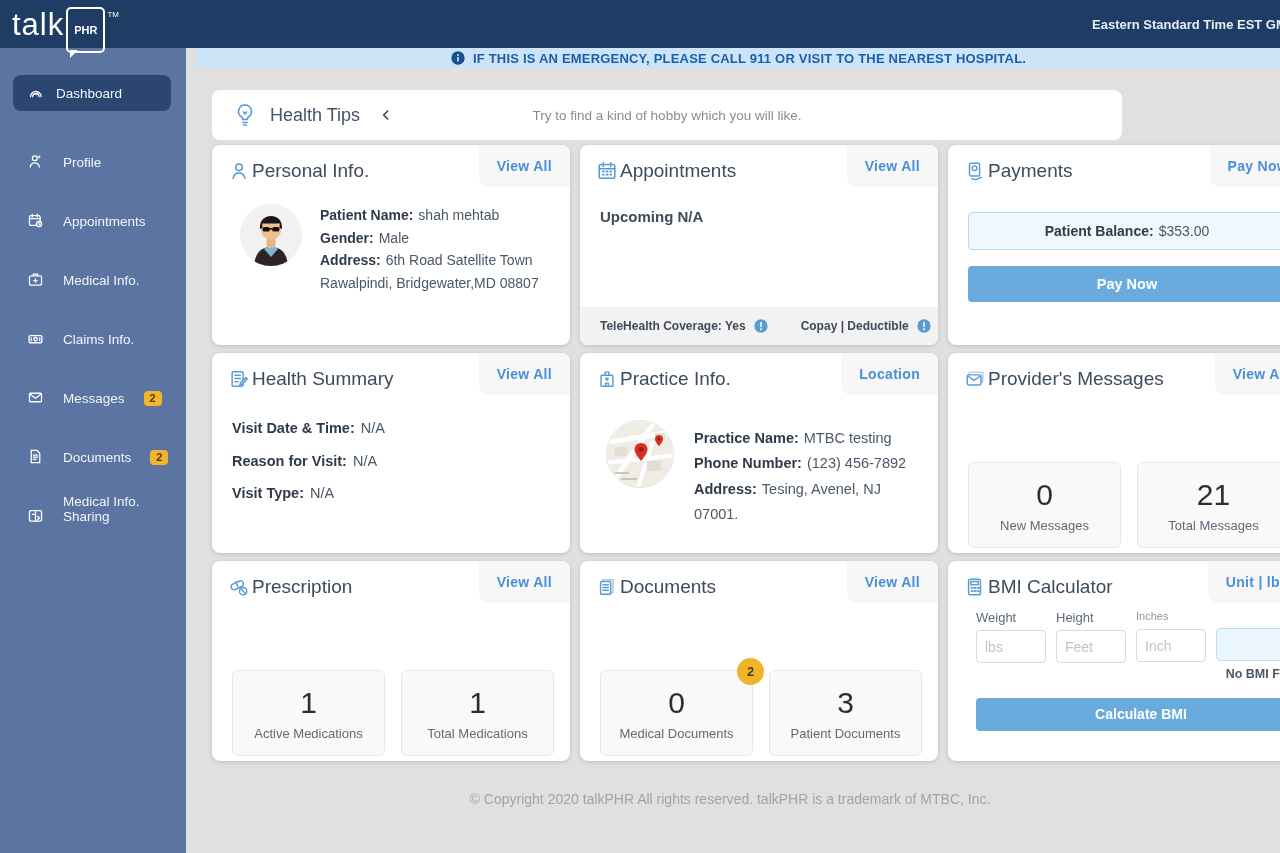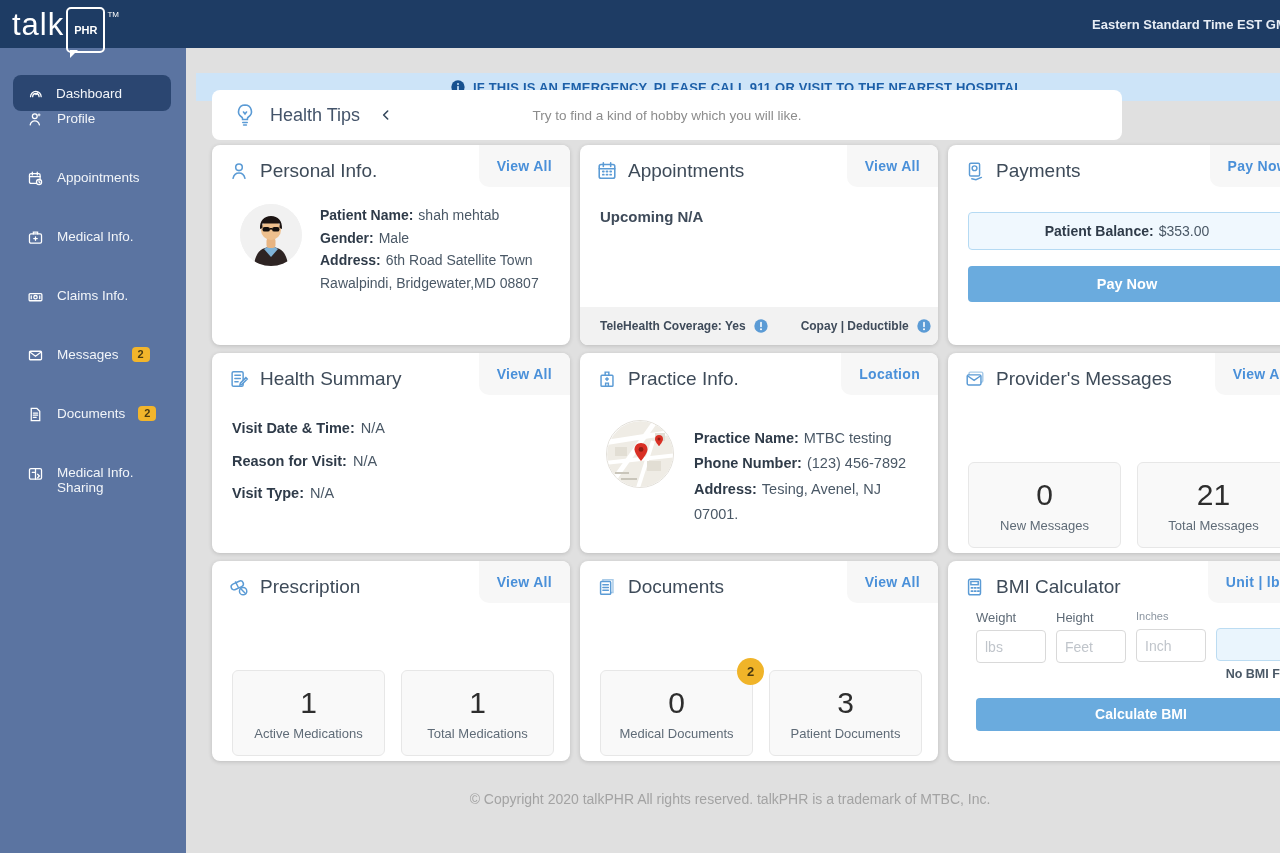--- a/index.html
+++ b/index.html
@@ -11,38 +11,38 @@
   .logo { position:absolute; left:12px; top:2px; display:flex; align-items:flex-start; }
   .logo-talk { font-size:31px; font-weight:400; color:#fff; letter-spacing:1px; line-height:46px; }
   .logo-phr { position:relative; margin:5px 0 0 2px; border:2px solid #fff; border-radius:5px; padding:15px 6px; font-size:11px; font-weight:bold; color:#fff; }
   .logo-phr::after { content:""; position:absolute; left:2px; bottom:-7px; width:0; height:0; border:4px solid transparent; border-top-color:#fff; border-left-color:#fff; }
   .logo-tm { font-size:8px; color:#fff; margin:8px 0 0 2px; }
   .timezone { position:absolute; top:17px; left:1092px; color:#e7edf5; font-size:13px; font-weight:bold; white-space:nowrap; }
 
   
   .sidebar { position:absolute; top:48px; left:0; width:186px; height:805px; background:#5b74a1; z-index:20; }
   .side-active { margin:27px 15px 0 13px; height:36px; background:#2b4671; border-radius:8px; display:flex; align-items:center; gap:12px; padding-left:14px; color:#f2f5f9; font-size:13.5px; }
-  .side-item { display:flex; align-items:flex-start; gap:13px; padding:0 11px 0 27px; height:59px; color:#f2f5f9; font-size:13.5px; cursor:pointer; }
+  .side-item { display:flex; align-items:flex-end; gap:19px; padding:0 11px 0 27px; height:59px; color:#f2f5f9; font-size:13.5px; cursor:pointer; }
   .side-item:first-of-type { margin-top:5px; }
   .badge { background:#f2b52b; color:#4a3a10; font-size:11px; font-weight:bold; padding:2px 6px; border-radius:4px; line-height:1; }
   .sicon { width:17px; height:17px; flex:0 0 auto; }
 
   
   .main { position:absolute; top:48px; left:196px; width:1084px; height:805px; }
-  .banner { height:28px; background:#cde4f8; display:flex; align-items:center; justify-content:center; gap:7px; color:#1c5fa8; font-size:13px; font-weight:bold; letter-spacing:.2px;margin-top:25px; }
+  .banner { height:20px; background:#cde4f8; display:flex; align-items:center; justify-content:center; gap:7px; color:#1c5fa8; font-size:13px; font-weight:bold; letter-spacing:.2px; }
   .tips { position:absolute; top:42px; left:16px; width:910px; height:50px; background:#fff; border-radius:8px; display:flex; align-items:center; }
   .tips-title { font-size:18px; color:#44546a; margin-left:14px; }
   .tips-chevron { margin-left:18px; cursor:pointer; display:flex; }
   .tips-text { position:absolute; left:0; right:0; text-align:center; color:#8c8c8c; font-size:13.5px; pointer-events:none; }
   .bulb { margin-left:22px; display:flex; }
 
   
   .grid { position:absolute; top:97px; left:16px; display:grid; grid-template-columns:repeat(3,358px); grid-auto-rows:200px; gap:8px 10px; width:1094px; }
   .card { position:relative; background:#fff; border-radius:8px; box-shadow:0 1px 4px rgba(0,0,0,.16); overflow:hidden; }
-  .card-head { display:flex; align-items:center; gap:10px; padding:15px 0 0 16px; }
+  .card-head { display:flex; align-items:center; gap:2px; padding:15px 0 0 16px; }
   .card-title { font-size:19px; color:#3e4b59; }
   .card-action { position:absolute; top:0; right:0; background:#f7f7f7; border-radius:0 8px 0 10px; padding:13px 18px; color:#4a90d9; font-weight:bold; font-size:14px; letter-spacing:.3px; cursor:pointer; white-space:nowrap; }
   .cicon { width:22px; height:22px; flex:0 0 auto; }
 
   
   .pi-body { display:flex; padding:22px 14px 0 28px; gap:18px; }
   .avatar { width:62px; height:62px; border-radius:50%; overflow:hidden; flex:0 0 auto; background:#f1f1f1; }
   .fields { font-size:14px; color:#4a5866; line-height:1.62; }
   .fields b { color:#2f3b49; margin-right:5px; }
 

